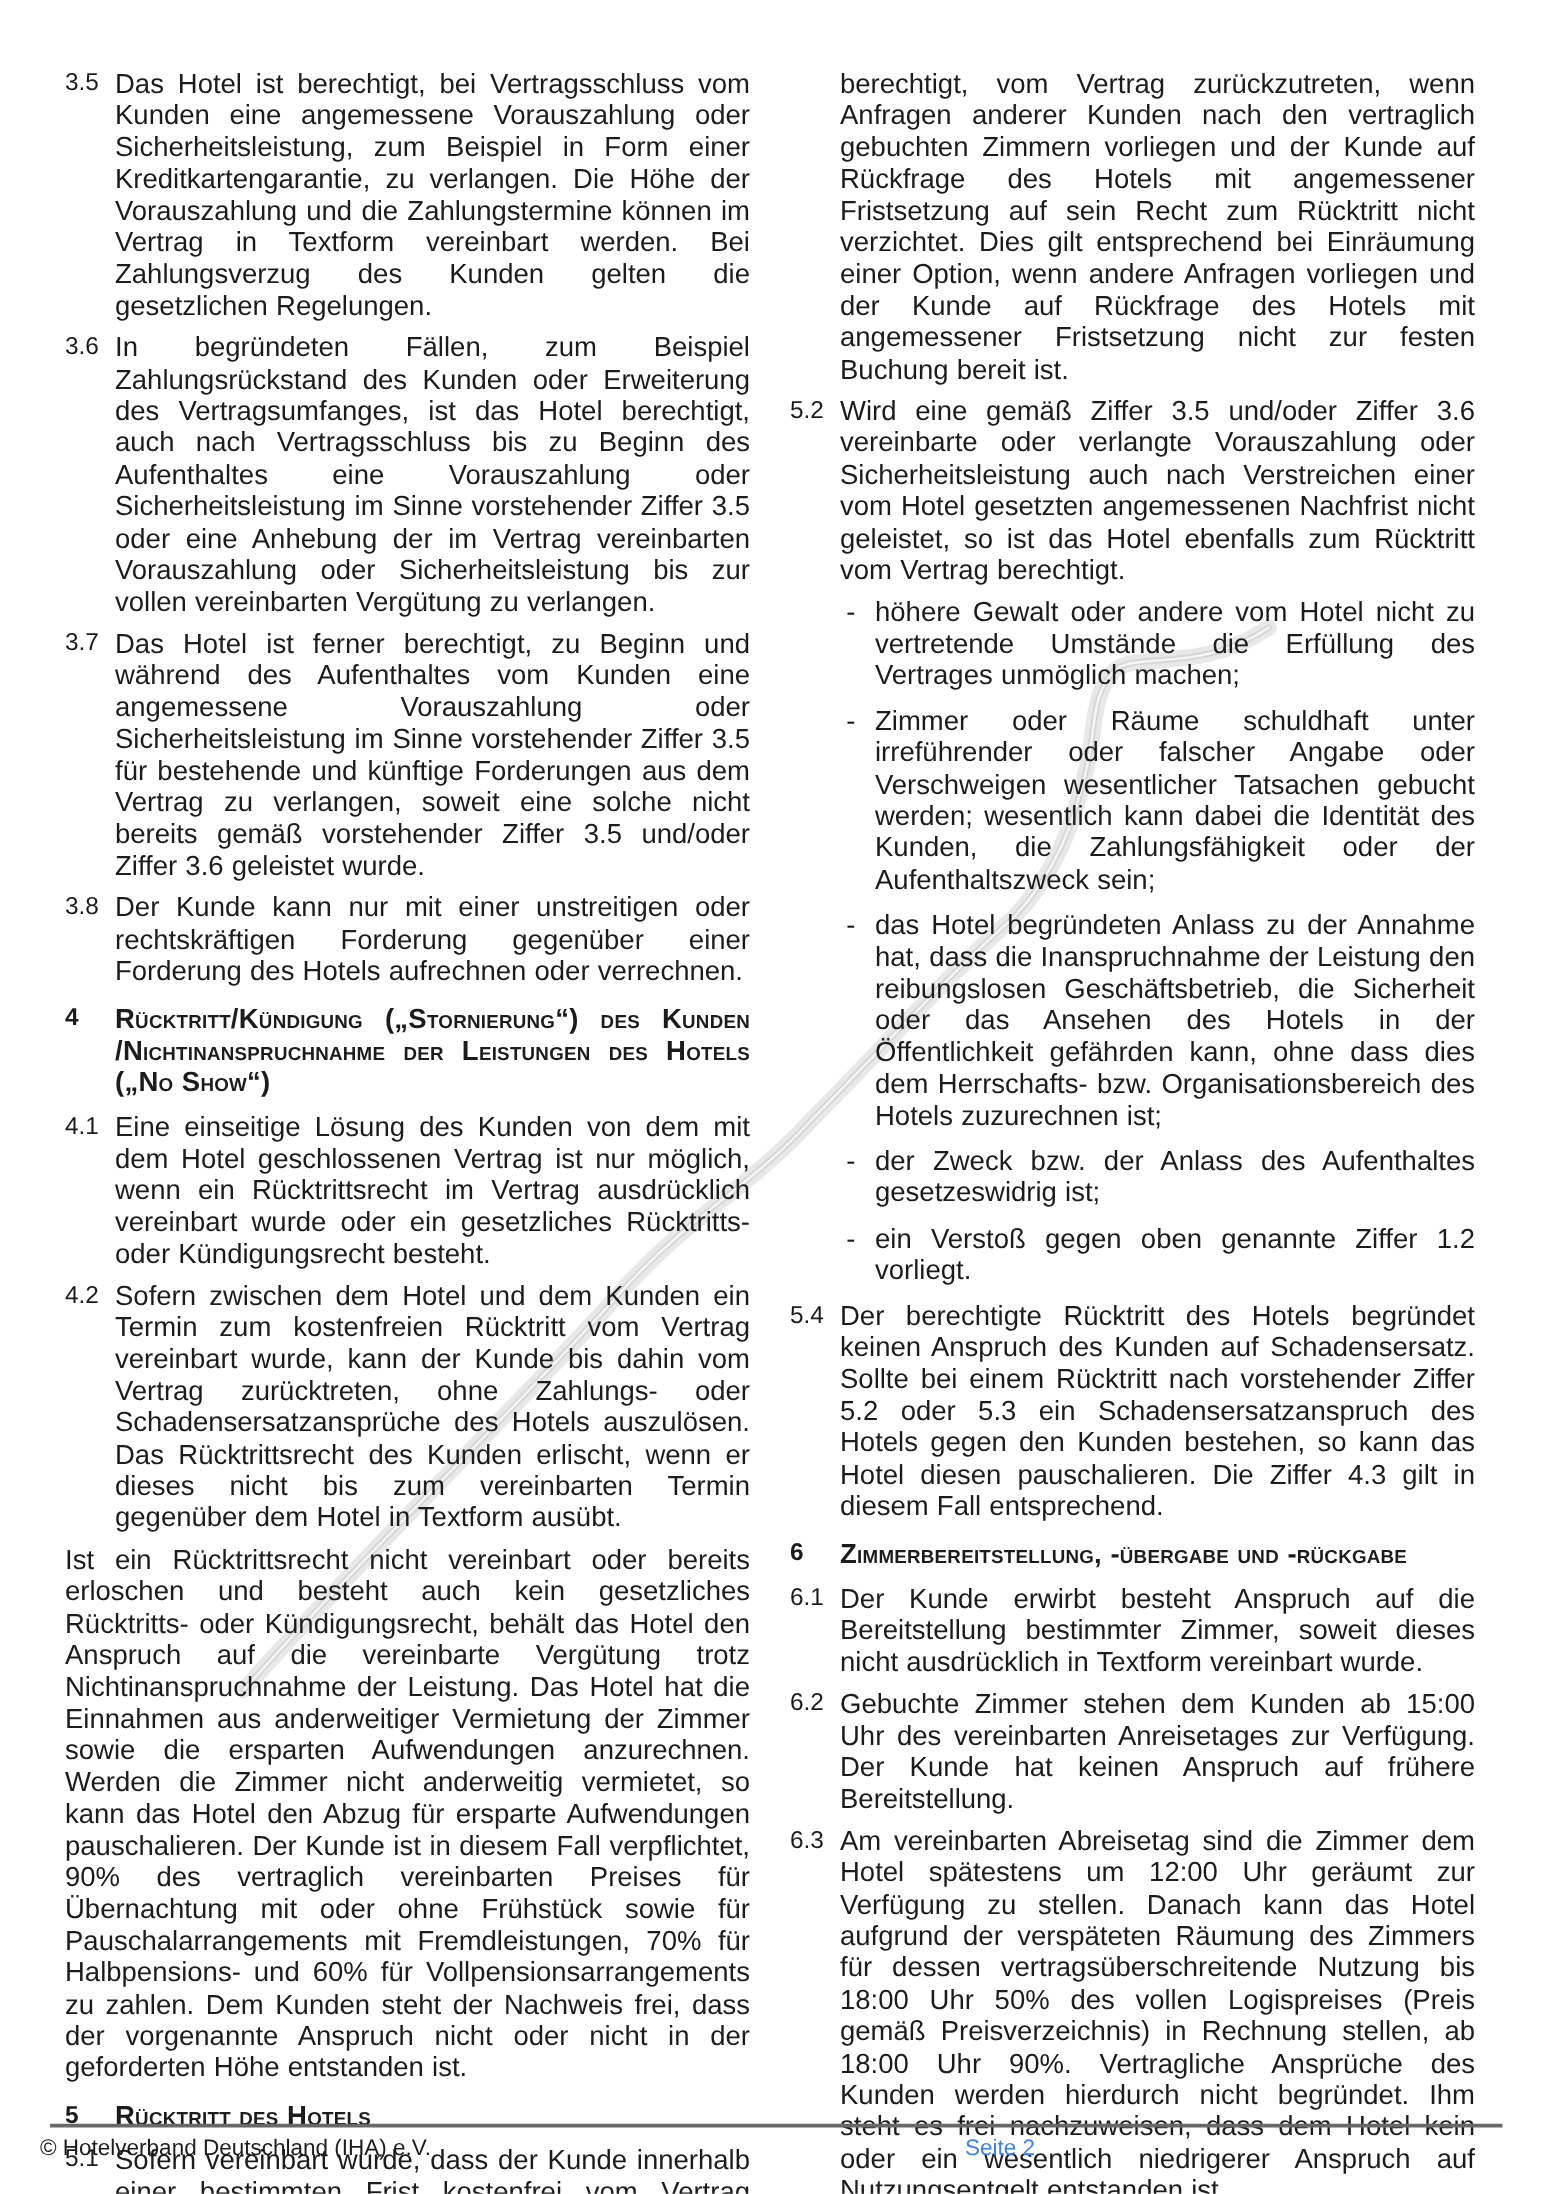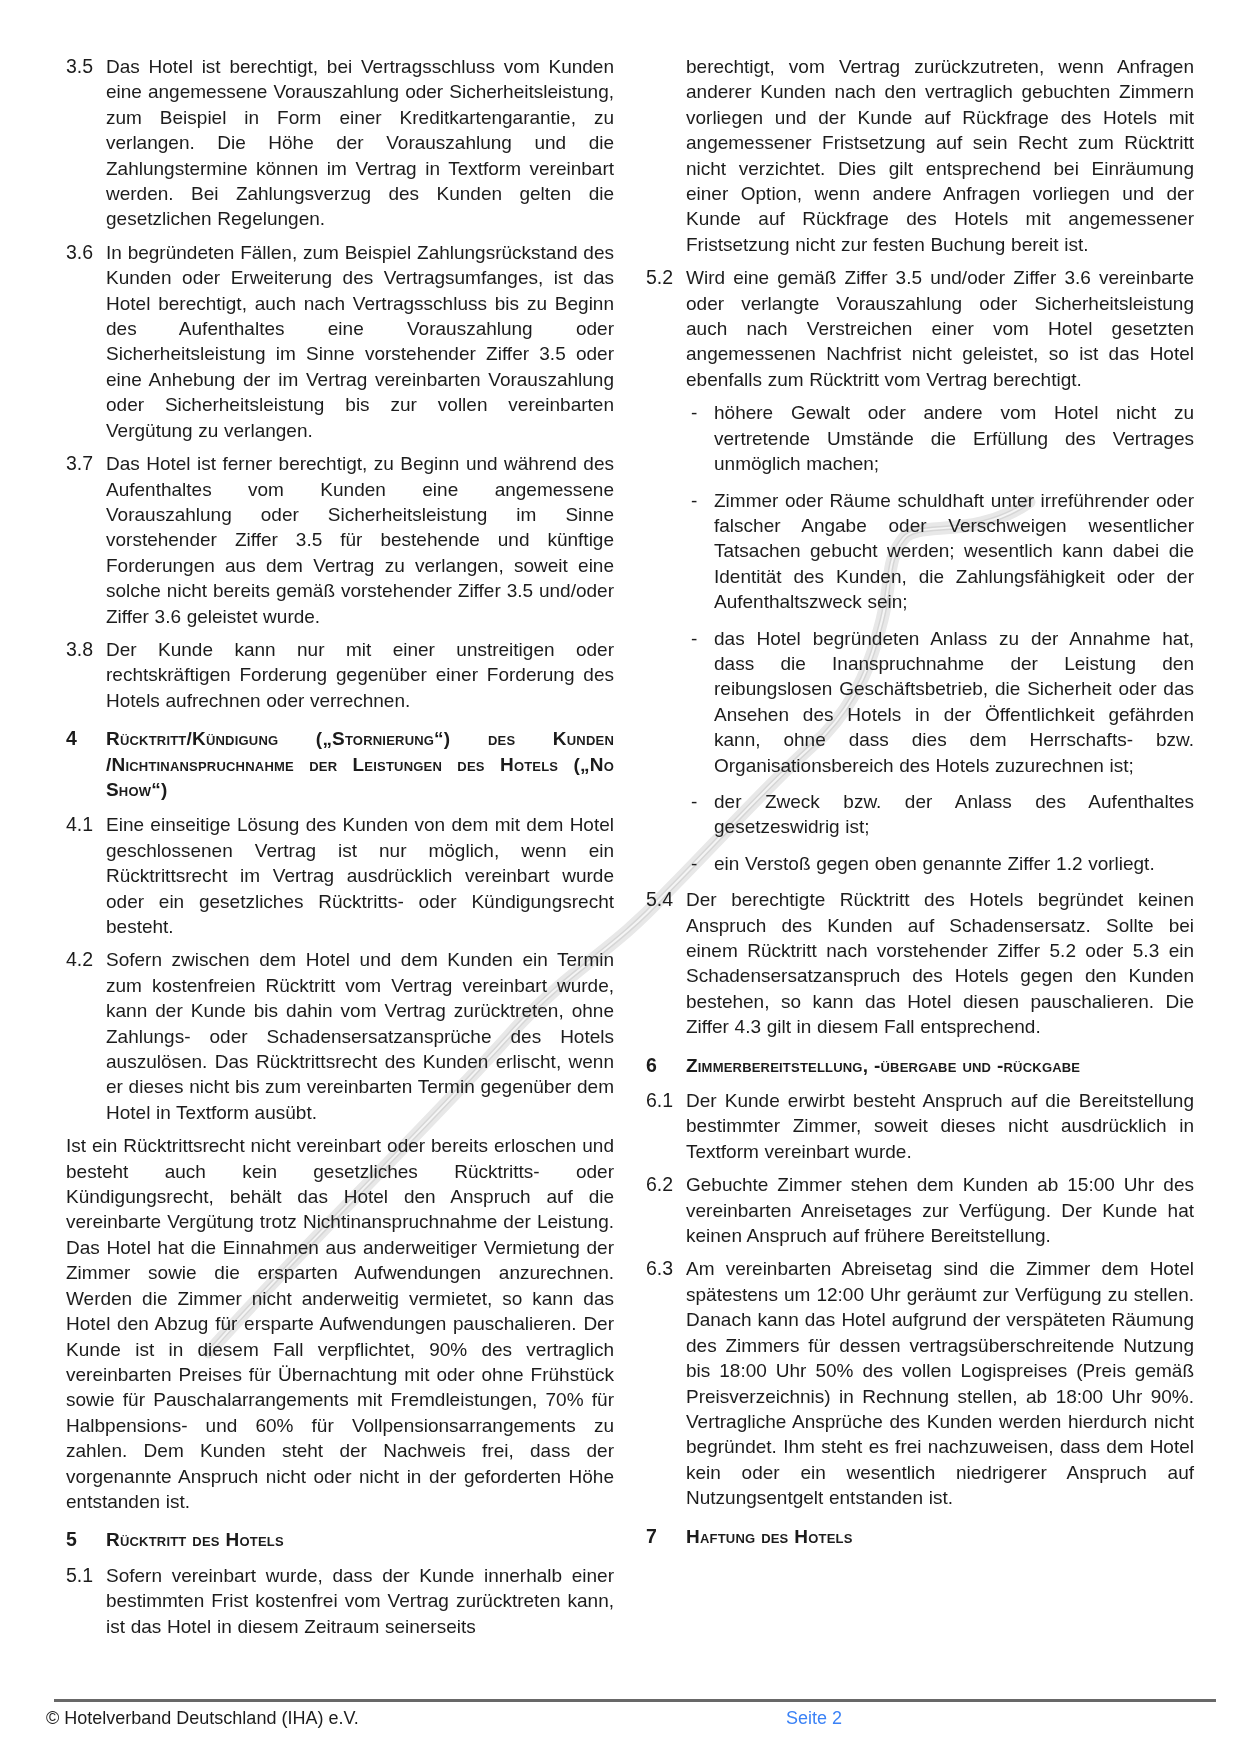--- a/index.html
+++ b/index.html
@@ -4,33 +4,33 @@
 <style>
   html, body { margin: 0; padding: 0; }
   body {
     width: 1240px; height: 1755px;
     background: #ffffff;
     font-family: "Liberation Sans", "DejaVu Sans", sans-serif;
     color: #1c1c1c;
     position: relative;
     overflow: hidden;
   }
-  .page { position: absolute; inset: 0; margin-left: 14px; }
+  .page { position: absolute; inset: 0; }
   .crease-svg { position: absolute; left: 0; top: 0; z-index: 0; pointer-events: none; }
   .col { position: absolute; top: 54px; width: 548px; z-index: 1; }
   .col-left  { left: 52px; }
   .col-right { left: 632px; }
   .item { display: flex; margin: 0 0 8px 0; }
   .num {
     flex: 0 0 40px; width: 40px;
     font-size: 19.5px; line-height: 25.4px;
   }
   .body {
     flex: 1;
-    font-size: 19px; line-height: 25.4px;
+    font-size: 22px; line-height: 25.4px;
     text-align: justify;
     hyphens: auto;
     -webkit-hyphens: auto;
     word-spacing: 0.02em;
   }
   .heading { margin: 13px 0 10px 0; }
   .heading .num, .heading .body { font-weight: bold; }
   .heading .body {
     font-variant: small-caps;
     letter-spacing: 0.2px;

